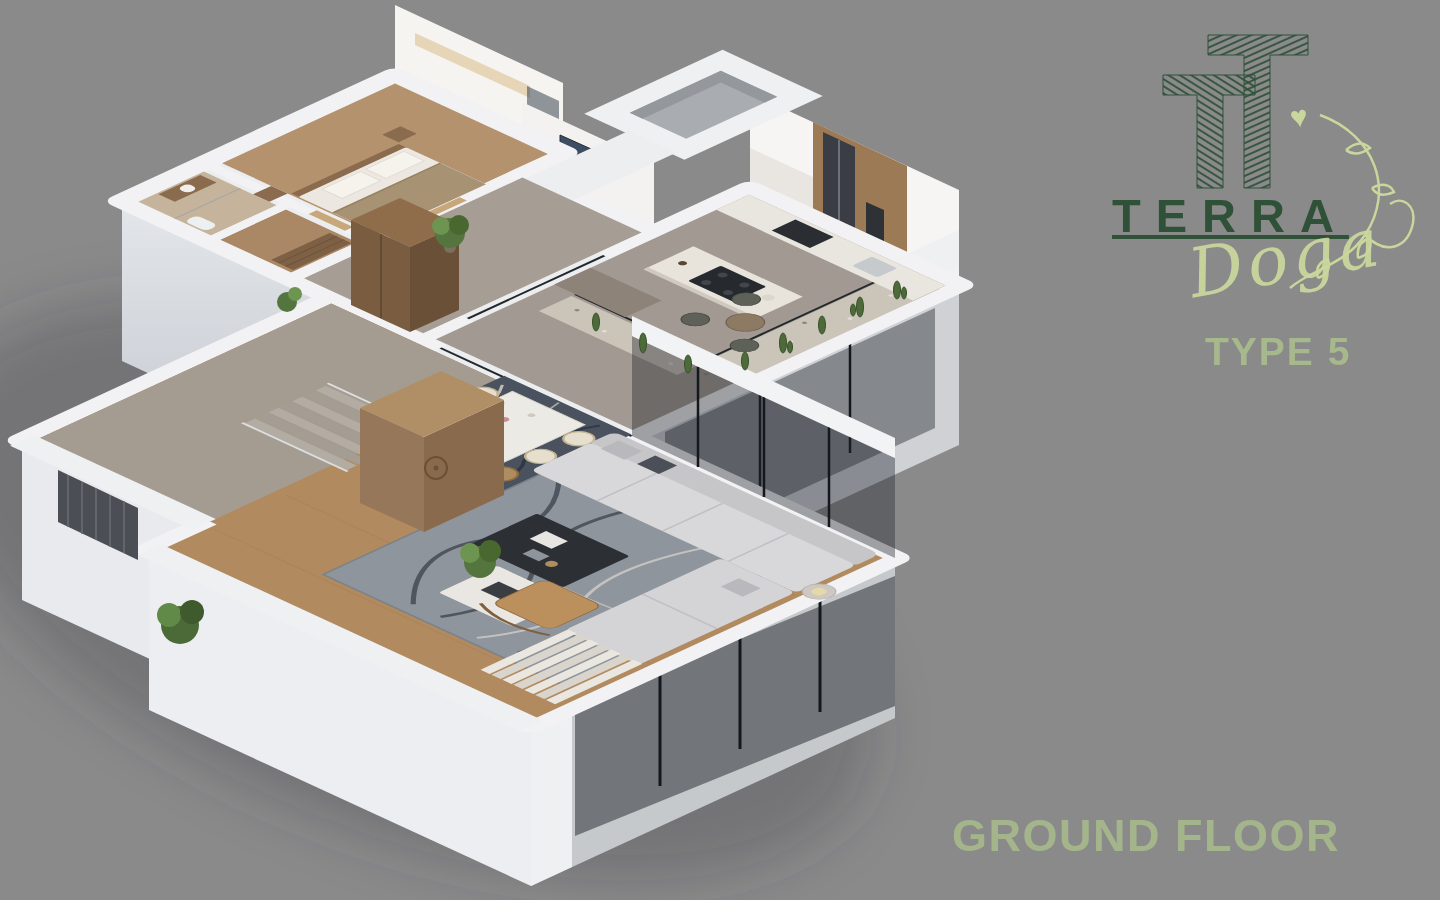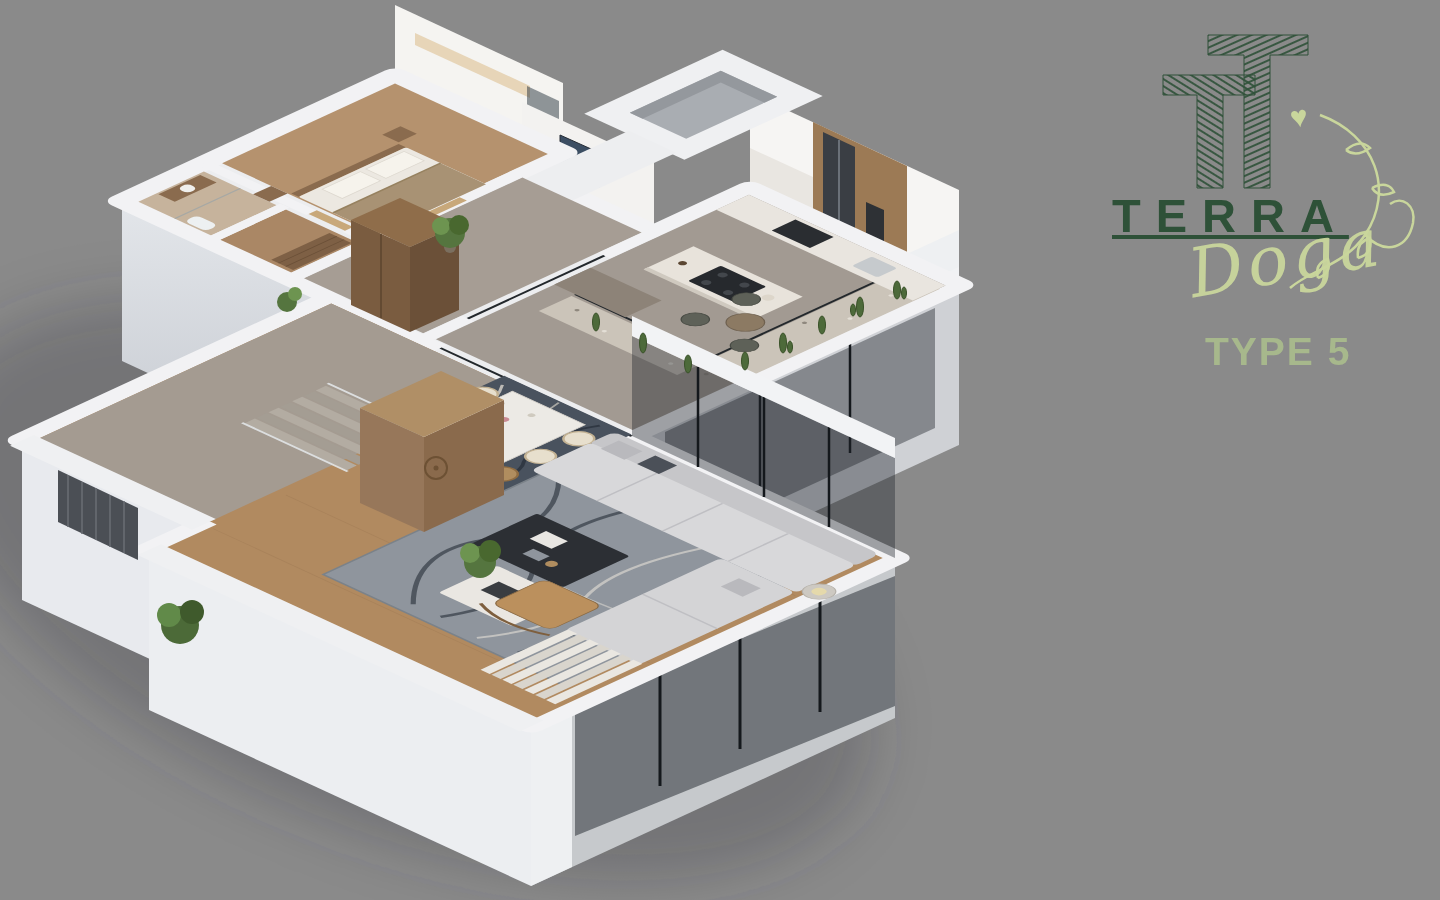--- a/index.html
+++ b/index.html
@@ -381,14 +381,15 @@
       <path d="M208,238 q-2,-16 12,-20 q3,16 -12,20"></path>
       <path d="M168,258 q-4,-14 10,-19 q4,14 -10,19"></path>
     </g>
   </g>
 </svg>
 
 <div class="brand-heart">♥</div>
 <div class="brand-name">TERRA</div>
 <div class="brand-script">Doga</div>
 <div class="type-label">TYPE 5</div>
+<div class="floor-label">GROUND FLOOR</div>
 
 </div>
 
 </body></html>

